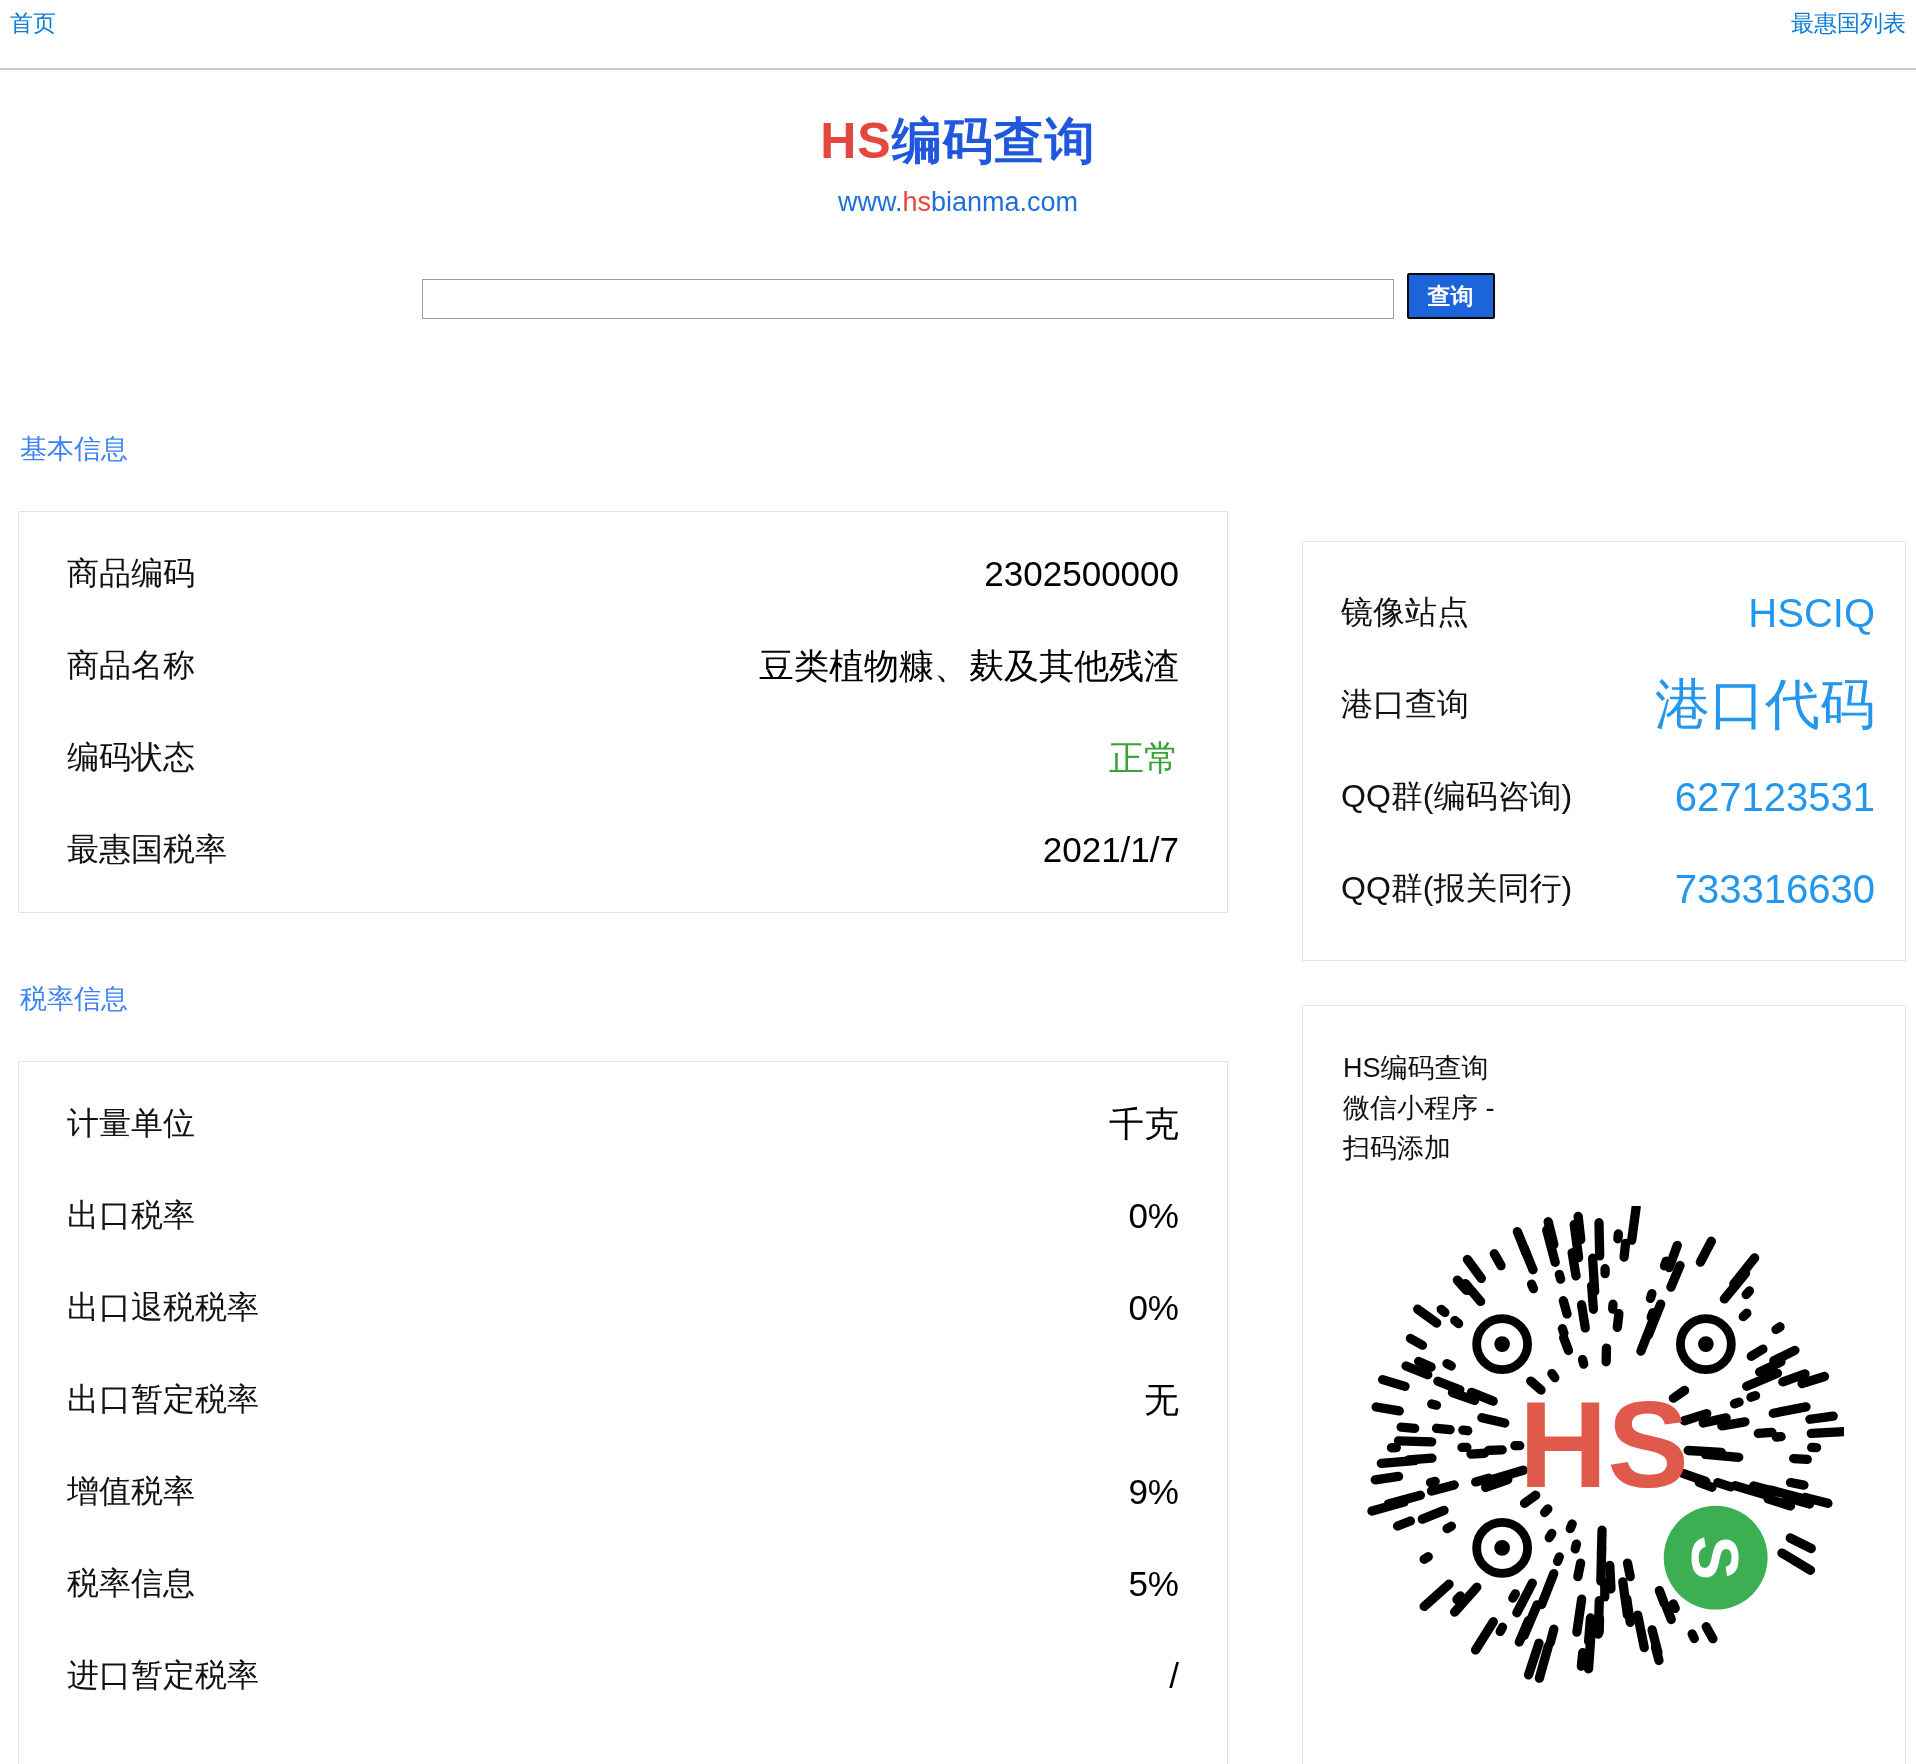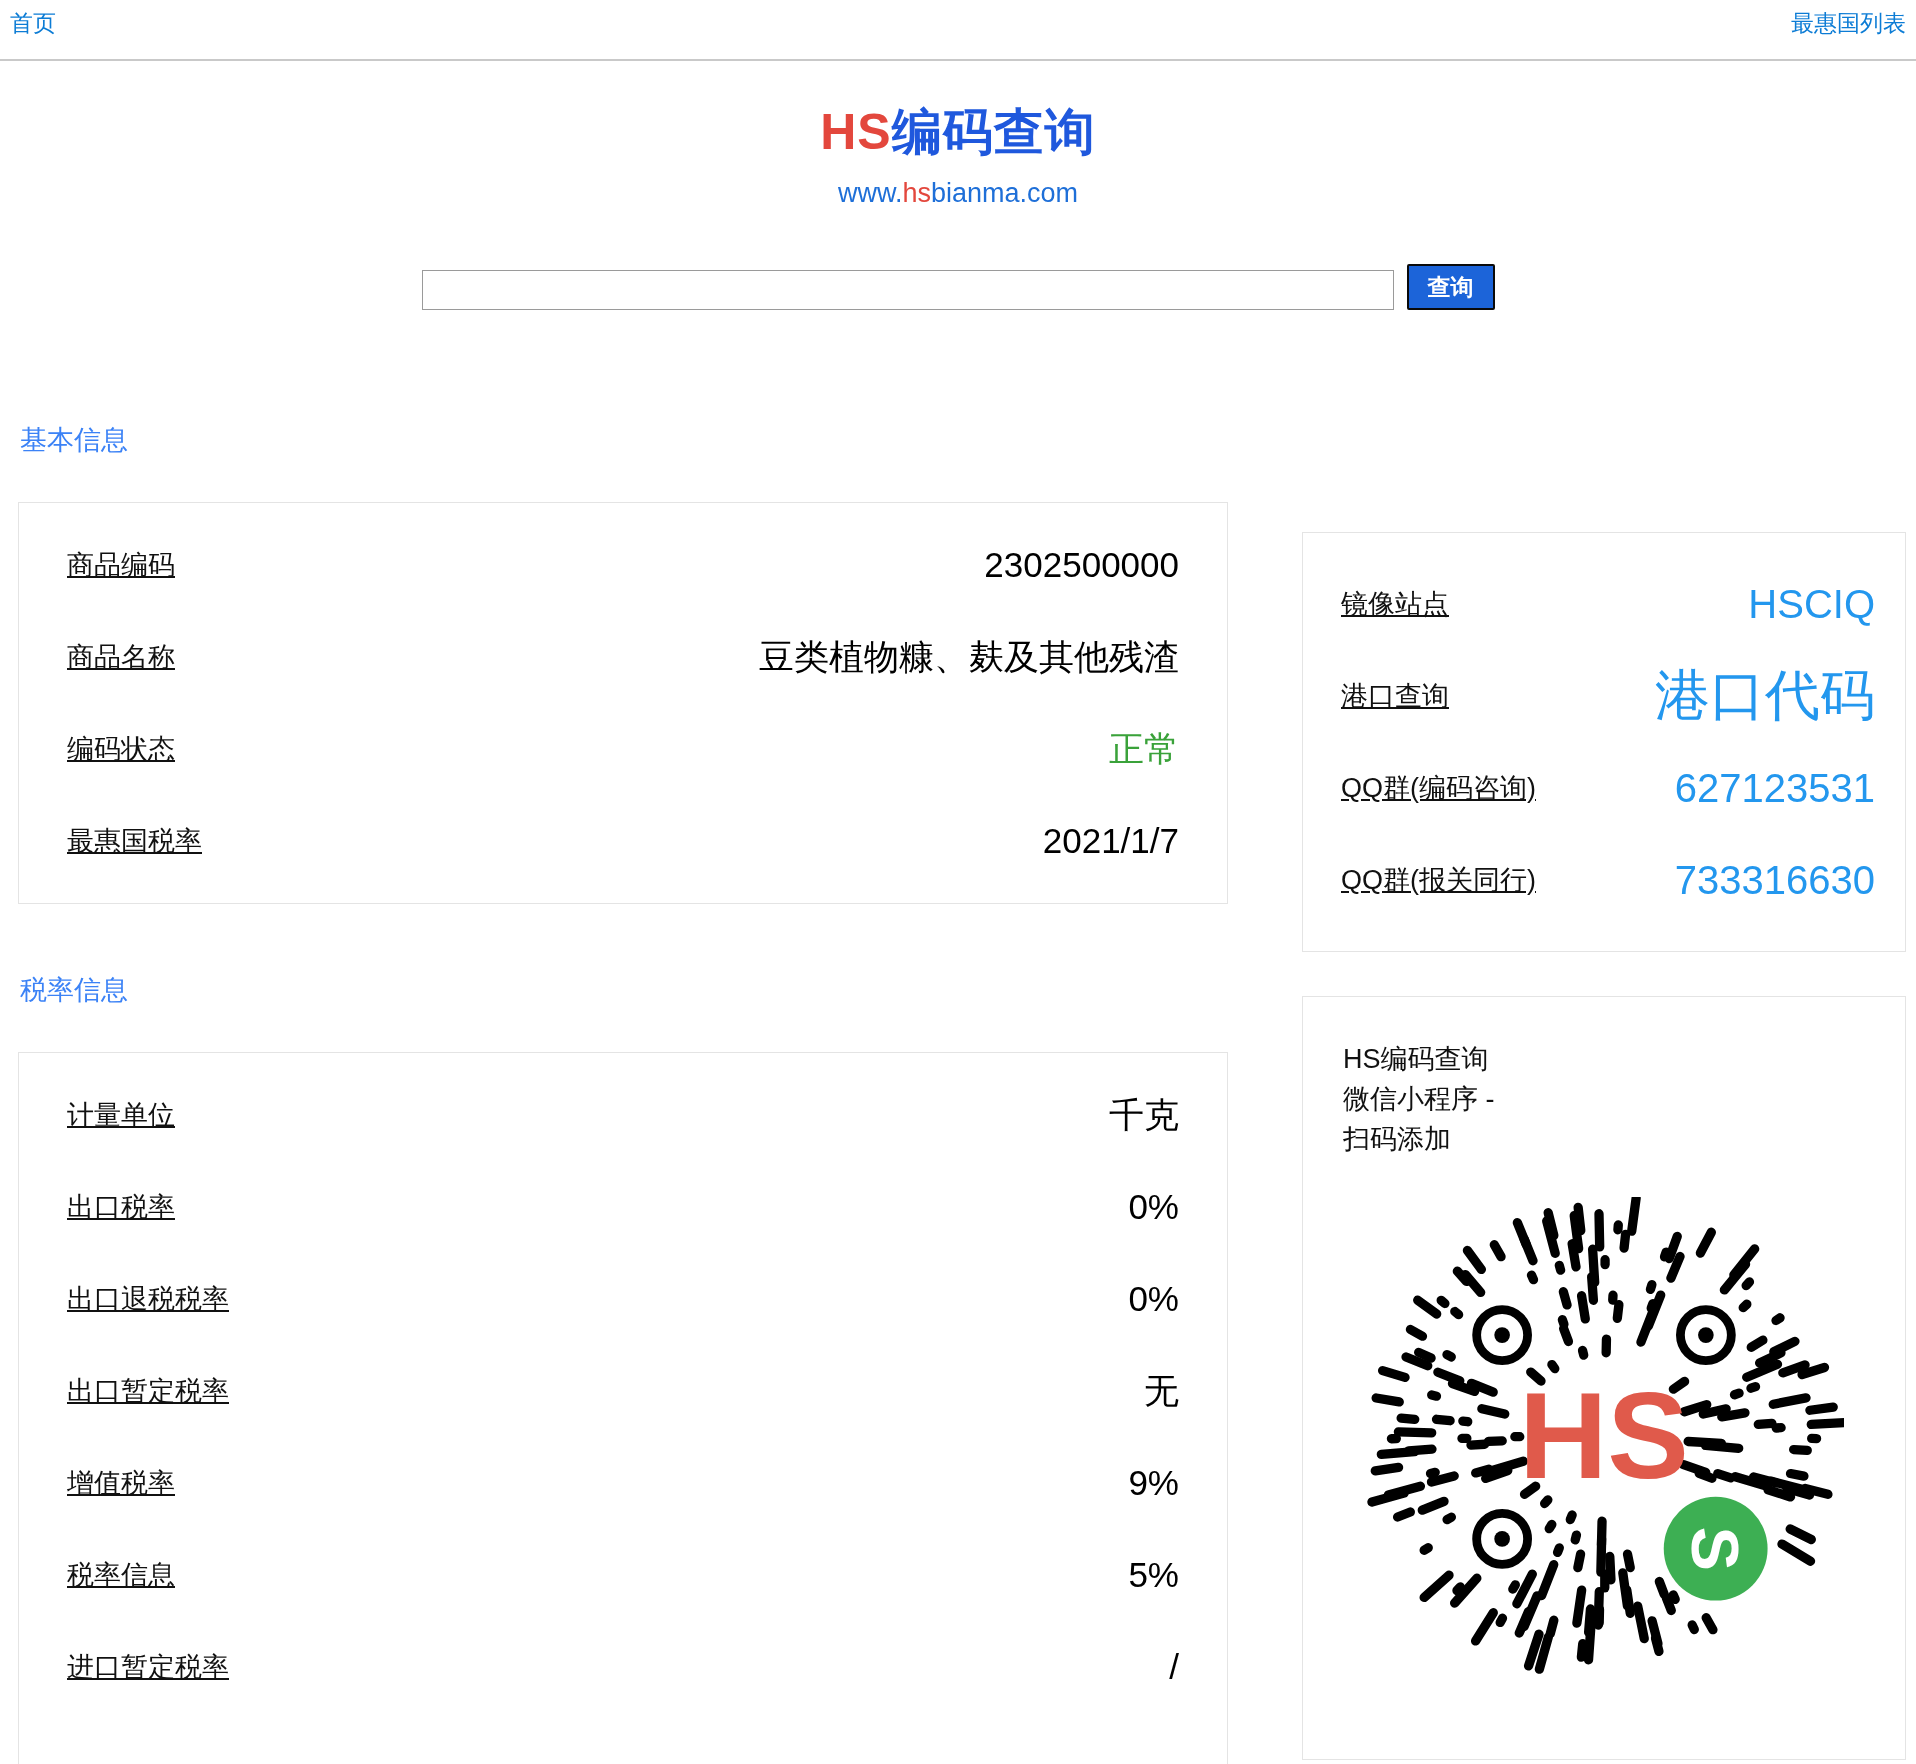--- a/index.html
+++ b/index.html
@@ -1,21 +1,21 @@
 <!DOCTYPE html>
 <html><head>
 <meta charset="utf-8">
 <style>
   * { margin:0; padding:0; box-sizing:border-box; }
   html,body { width:1916px; height:1764px; overflow:hidden; background:#fff;
     font-family:"Liberation Sans","DejaVu Sans",sans-serif; color:#111; }
 
   
   .topbar { display:flex; justify-content:space-between; align-items:flex-start;
-    padding:8px 10px 0 10px; height:61px; border-bottom:2px solid #c9c9c9; }
+    padding:8px 10px 0 10px; height:70px; border-bottom:2px solid #c9c9c9; }
   .topbar a { color:#0c7cd5; text-decoration:none; font-size:23px; }
 
   
   .header { text-align:center; margin-top:38px; }
   .logo { font-size:50px; font-weight:bold; letter-spacing:1px; }
   .logo .red { color:#e3473d; }
   .logo .blue { color:#1f58dd; }
   .site-url { margin-top:12px; font-size:27px; }
   .site-url .blue { color:#1e6fd8; }
   .site-url .red { color:#e3473d; }
@@ -29,21 +29,21 @@
   
   .content { display:flex; align-items:flex-start; padding-left:18px; margin-top:112px; }
   .left-col { width:1210px; }
   .right-col { width:604px; margin-left:74px; padding-top:110px; }
 
   h2.section { font-size:27px; font-weight:normal; color:#3b82f6; margin:0 0 44px 2px; }
   h2.tax { margin-top:68px; }
 
   .info-box { border:1px solid #e4e4e4; padding:16px 0; background:#fff; }
   .info-row { height:92px; display:flex; justify-content:space-between; align-items:center; padding:0 48px; }
-  .info-row .lbl { font-size:27px; color:#111;text-decoration:underline; }
+  .info-row .lbl { font-size:32px; color:#111; }
   .info-row .val { font-size:35px; color:#000; }
   .info-row .val.green { color:#3aa23a; }
 
   .panel { border:1px solid #e4e4e4; background:#fff; }
   .panel-a { padding:25px 30px 25px 38px; }
   .panel-a .info-row { padding:0; }
   .panel-a .val { color:#2397ee; font-size:40px; }
   .panel-a .val.big { font-size:55px; }
 
   .panel-b { margin-top:44px; height:764px; padding:42px 40px 0 40px; }

